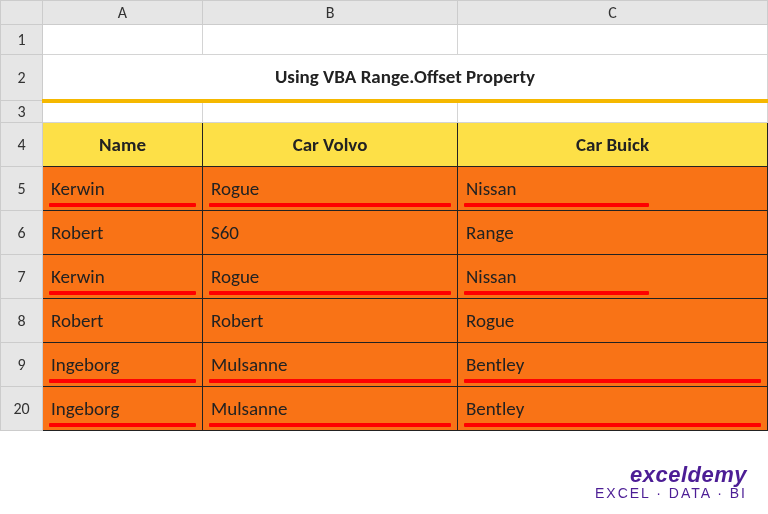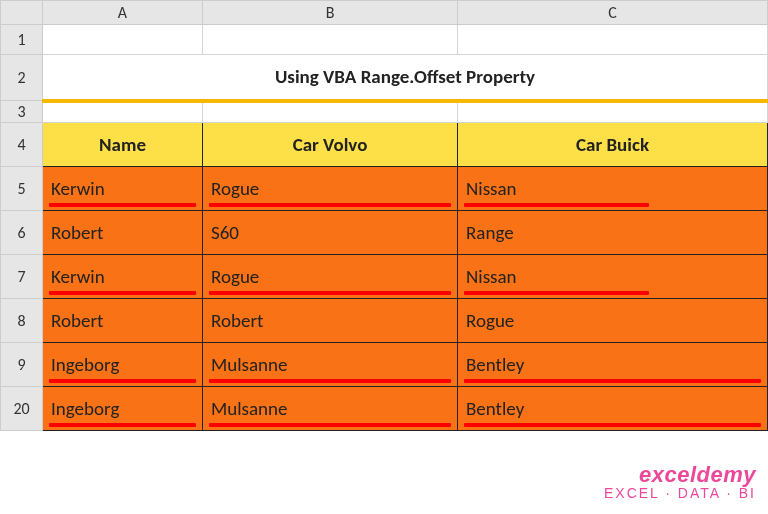--- a/index.html
+++ b/index.html
@@ -93,24 +93,24 @@
     position: absolute;
     left: 6px;
     width: 60%;
     bottom: 3px;
     height: 4px;
     background: #ff0000;
     border-radius: 1px;
   }
   .watermark {
     position: absolute;
-    right: 12px;
+    right: 21px;
     bottom: 14px;
     text-align: right;
-    color: #ec4899;
+    color: #4c1d95;
     font-family: Arial, sans-serif;
     line-height: 1;
     pointer-events: none;
   }
   .watermark .big { font-size: 22px; font-weight: bold; font-style: italic; letter-spacing: 0.5px;}
   .watermark .small { font-size: 14px; letter-spacing: 2px; }
 </style>
 </head>
 <body>
 

